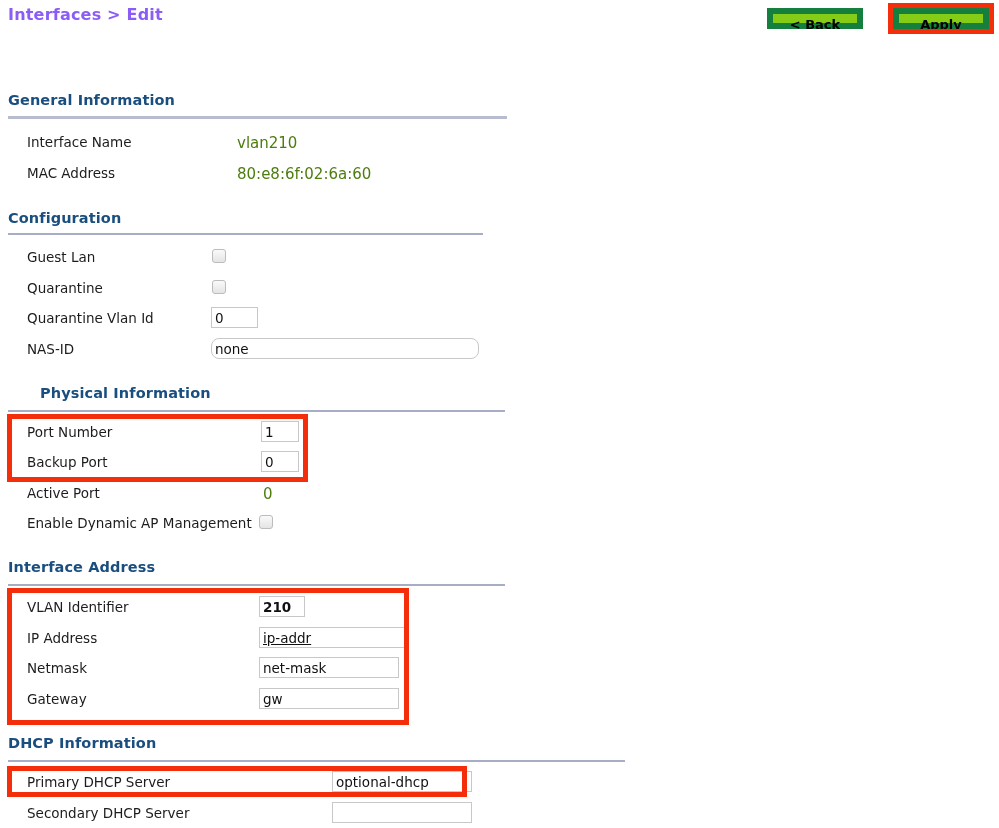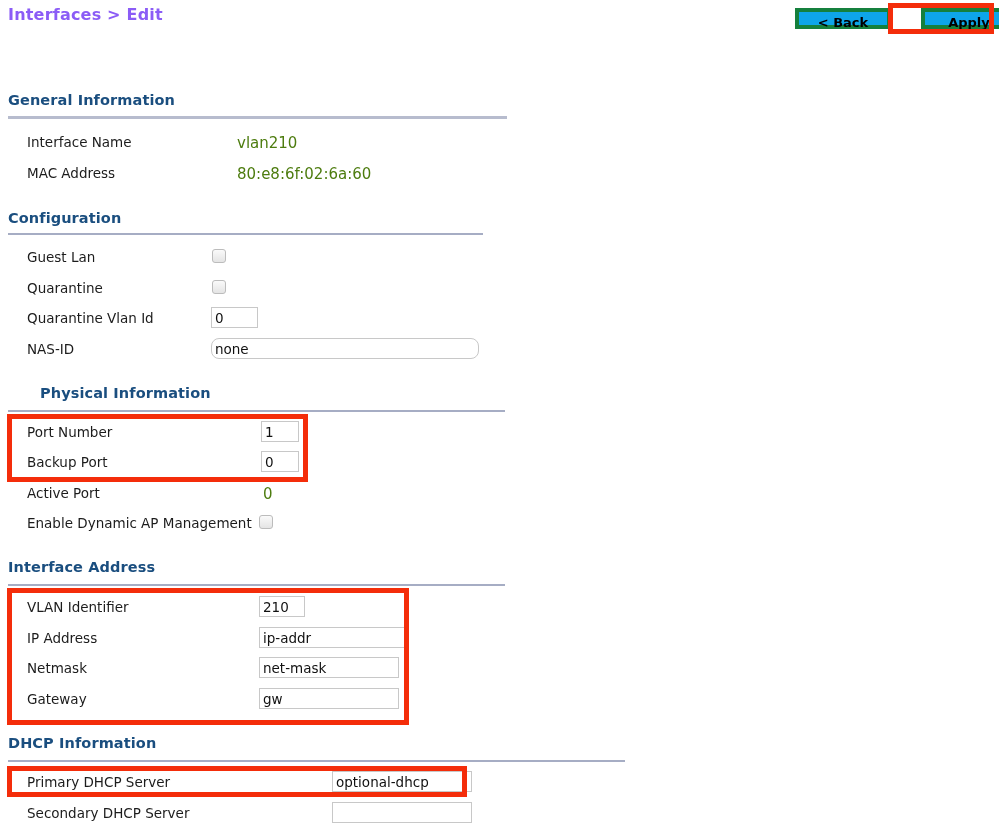--- a/index.html
+++ b/index.html
@@ -23,31 +23,30 @@
     font-size: 16px;
     font-weight: bold;
     color: #8b5cf6;
     letter-spacing: 0.2px;
     white-space: nowrap;
     text-align: center;
   }
 
   .btn {
     position: absolute;
-    background: #0ea5e9;
-    border: 4px solid #15803d;
+    background: #84cc16;
+    border: 6px solid #15803d;
     color: #000000;
     font-size: 13px;
     font-weight: bold;
     text-align: center;
     line-height: 20px;
     height: 21px;
     cursor: pointer;
     font-family: "DejaVu Sans", "Liberation Sans", sans-serif;
-    margin-left: 28px;
   }
   .btn-back { left: 767px; top: 8px; width: 96px; }
   .btn-apply { left: 893px; top: 8px; width: 96px; }
 
   
   .hl {
     position: absolute;
     border: 5px solid #f42d0a;
     box-sizing: border-box;
     pointer-events: none;
@@ -159,24 +158,24 @@
 <div class="label" style="left:27px; top:485px;">Active Port</div>
 <div class="value" style="left:263px; top:485px;">0</div>
 
 <div class="label" style="left:27px; top:515px;">Enable Dynamic AP Management</div>
 <div class="cb" style="left:259px; top:515px;"></div>
 
 <div class="section-title" style="left:8px; top:559px;text-align:center;">Interface Address</div>
 <div class="divider" style="left:8px; top:584px; width:497px;"></div>
 
 <div class="label" style="left:27px; top:599px;">VLAN Identifier</div>
-<input class="tf" style="left: 259px; top: 596px; width: 46px;" type="text" value="210">
+<input class="tf" style="left: 259px; top: 596px; width: 46px; font-weight: bold;" type="text" value="210">
 
 <div class="label" style="left:27px; top:630px;">IP Address</div>
-<input class="tf" style="left: 259px; top: 627px; width: 148px;" type="text" value="ip-addr">
+<input class="tf" style="left: 259px; top: 627px; width: 148px; text-decoration: underline;" type="text" value="ip-addr">
 
 <div class="label" style="left:27px; top:660px;">Netmask</div>
 <input class="tf" style="left: 259px; top: 657px; width: 140px;" type="text" value="net-mask">
 
 <div class="label" style="left:27px; top:691px;">Gateway</div>
 <input class="tf" style="left: 259px; top: 688px; width: 140px;" type="text" value="gw">
 
 <div class="hl hl-iface"></div>
 
 <div class="section-title" style="left:8px; top:735px;">DHCP Information</div>

